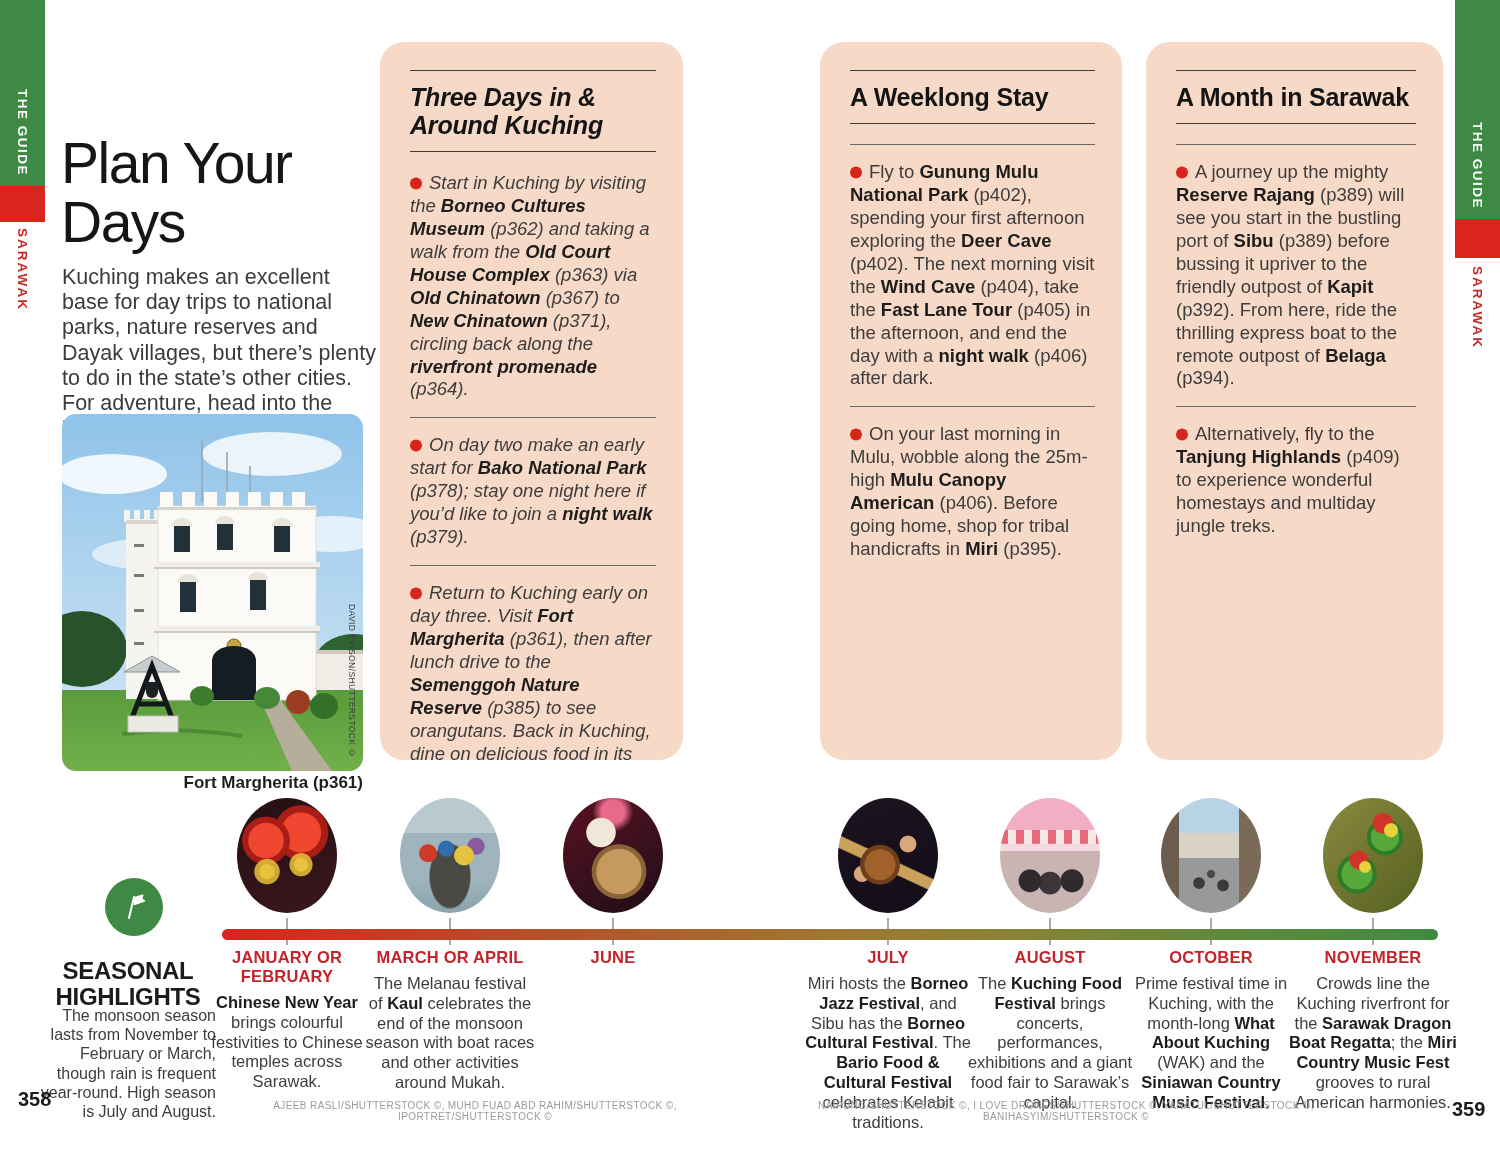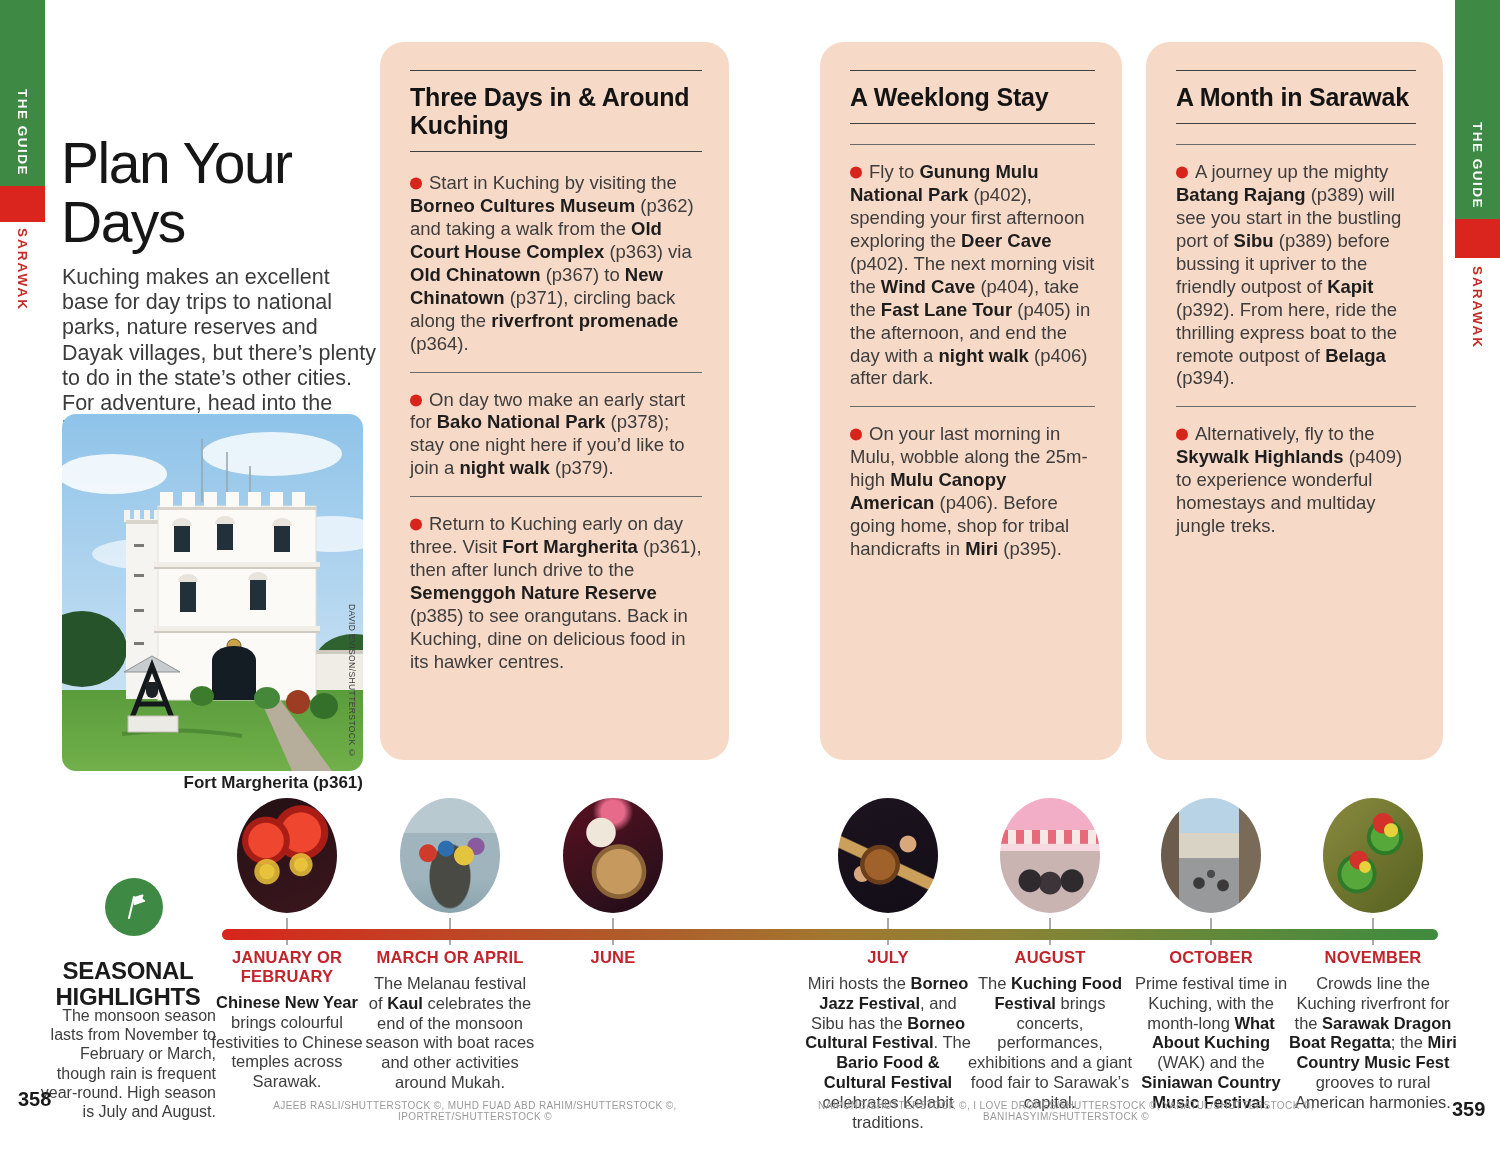--- a/index.html
+++ b/index.html
@@ -23,21 +23,21 @@
   
   .photo{position:absolute;left:62px;top:414px;width:301px;height:357px;border-radius:14px;overflow:hidden;}
   .photo svg{display:block;}
   .photo-credit{position:absolute;left:341px;top:600px;height:165px;writing-mode:vertical-rl;
                 font-size:8.5px;color:#3c3c3c;letter-spacing:.4px;}
   .photo-caption{position:absolute;left:62px;top:773px;width:301px;text-align:right;
                  font-size:17px;font-weight:700;color:#1e1e1e;}
   
   .itbox{position:absolute;top:42px;height:718px;background:#f7d9c7;border-radius:24px;
          padding:28px 27px 0 30px;box-sizing:border-box;overflow:hidden;}
-  .box1{left:380px;width:349px;}
+  .box1{left:380px;width:303px;font-style:italic;}
   .box2{left:820px;width:302px;}
   .box3{left:1146px;width:297px;}
   .rule{border:0;border-top:1.5px solid #3f3f3f;margin:0;}
   .itbox h2{font-size:25px;line-height:1.12;font-weight:700;color:#141414;margin:12px 0;letter-spacing:-.2px;}
   .bullets{margin-top:20px;}
   .bullet{font-size:18.5px;line-height:1.24;color:#3d3d3d;margin:0;}
   .bullet b{color:#1d1d1d;}
   .dot{display:inline-block;width:12px;height:12px;border-radius:50%;background:#d8251c;
        margin-right:7px;transform:translateY(.5px);}
   .psep{border:0;border-top:1px solid #6a6a6a;margin:16px 0;}
@@ -260,23 +260,23 @@
         <p class="bullet"><span class="dot"></span>On your last morning in Mulu, wobble along the 25m-high <b>Mulu Canopy American</b> (p406). Before going home, shop for tribal handicrafts in <b>Miri</b> (p395).</p>
       </div>
   </section>
 
   <section class="itbox box3">
     <hr class="rule">
     <h2>A Month in Sarawak</h2>
     <hr class="rule">
     <div class="bullets">
         <hr class="psep">
-        <p class="bullet"><span class="dot"></span>A journey up the mighty <b>Batang Rajang</b> (p389) will see you start in the bustling port of <b>Sibu</b> (p389) before bussing it upriver to the friendly outpost of <b>Kapit</b> (p392). From here, ride the thrilling express boat to the remote outpost of <b>Belaga</b> (p394).</p>
-        <hr class="psep">
-        <p class="bullet"><span class="dot"></span>Alternatively, fly to the <b>Skywalk Highlands</b> (p409) to experience wonderful homestays and multiday jungle treks.</p>
+        <p class="bullet"><span class="dot"></span>A journey up the mighty <b>Reserve Rajang</b> (p389) will see you start in the bustling port of <b>Sibu</b> (p389) before bussing it upriver to the friendly outpost of <b>Kapit</b> (p392). From here, ride the thrilling express boat to the remote outpost of <b>Belaga</b> (p394).</p>
+        <hr class="psep">
+        <p class="bullet"><span class="dot"></span>Alternatively, fly to the <b>Tanjung Highlands</b> (p409) to experience wonderful homestays and multiday jungle treks.</p>
       </div>
   </section>
 
   <div class="flag-badge">
     <svg width="32" height="32" viewBox="0 0 32 32">
       <g fill="none" stroke="#ffffff" stroke-width="2" stroke-linejoin="round" stroke-linecap="round">
         <line x1="11" y1="27" x2="16" y2="6"></line>
         <path d="M16.5,7 l8,-2.5 c-1.8,2.6 -0.6,4.6 1.6,5.4 l-9.4,3.2 z" fill="#ffffff"></path>
       </g>
     </svg>

